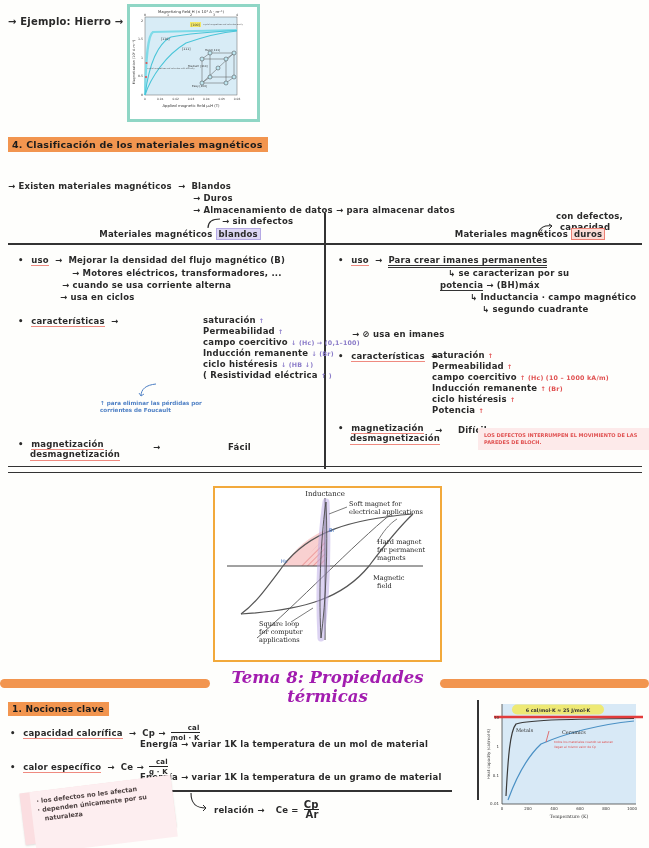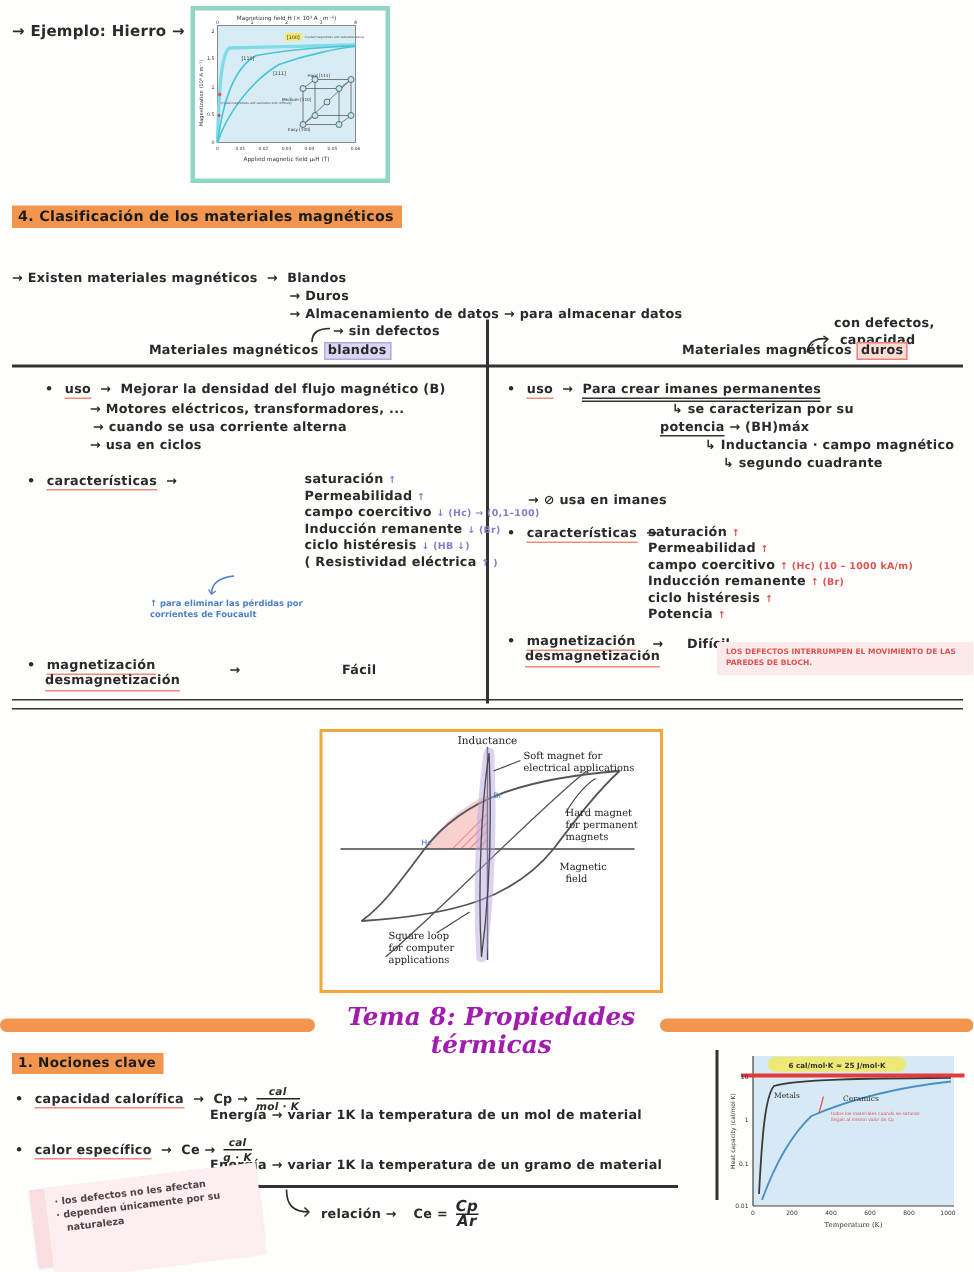--- a/index.html
+++ b/index.html
@@ -19,22 +19,22 @@
   .note-purple{color:#8b7cc9;font-size:6.3px;font-weight:700;}
   .note-red{color:#e05252;font-size:6.3px;font-weight:700;}
   .blue-note{color:#4d7fc4;font-size:5.6px;font-weight:700;line-height:7px;}
   .pinknote{background:#fdeaea;color:#e05252;font-size:5px;font-weight:700;line-height:7px;
             padding:4px 6px;}
   .vline{width:1.6px;background:#333;}
   .hline{height:2.2px;background:#333;}
   .title-serif{font-family:"DejaVu Serif",serif;font-style:italic;font-weight:700;
                font-size:16.5px;color:#a21caf;}
   .orangebar{height:9px;background:#f2954f;border-radius:5px;}
-  .frac{display:inline-block;text-align:center;vertical-align:middle;font-size:7px;
-        font-weight:700;line-height:8px;margin:0 2px;font-style:italic;}
+  .frac{display:inline-block;text-align:right;vertical-align:middle;font-size:7px;
+        font-weight:700;line-height:8px;margin:0 2px;}
   .frac .den{display:block;border-top:1.2px solid #222;padding-top:1px;}
   .sticky{background:#fbdee1;transform:rotate(-7deg);box-shadow:0 1px 2px rgba(0,0,0,.12);}
   .sticky-inner{background:#fdeef0;margin-left:10px;height:100%;padding:6px 6px 4px 6px;
                 font-size:6.4px;font-weight:700;color:#4f4343;line-height:9px;}
   svg text{font-family:"DejaVu Sans",sans-serif;}
   .serif-t{font-family:"DejaVu Serif",serif;}
 </style>
 </head>
 <body>
 
@@ -129,27 +129,27 @@
   <div class="abs hw" style="left:415px;top:228px;width:230px;text-align:center;">
     <span>Materiales magnéticos </span><span class="hl-red">duros</span>
   </div>
   <div class="abs hw" style="left:55px;top:228px;width:250px;text-align:center;">
     <span>Materiales magnéticos </span><span class="hl-lav">blandos</span>
   </div>
   <div class="abs hline" style="left:8px;top:243px;width:634px;"></div>
   <div class="abs vline" style="left:324px;top:213px;height:256px;"></div>
   <div class="abs" style="left:8px;top:466px;width:634px;height:5px;border-top:1.6px solid #333;border-bottom:1.6px solid #333;"></div>
 
-  <div class="abs hw" style="left:30px;top:254px;">
+  <div class="abs hw" style="left:18px;top:254px;">
     <span class="bullet">•</span>
     <span class="redline">uso</span>
     <span class="arrow">→</span>
     <span>Mejorar la densidad del flujo magnético (B)</span>
   </div>
-  <div class="abs hw" style="left:60px;top:267px;">→   Motores eléctricos, transformadores, ...</div>
+  <div class="abs hw" style="left:72px;top:267px;">→   Motores eléctricos, transformadores, ...</div>
   <div class="abs hw" style="left:62px;top:279px;">→   cuando se usa corriente alterna</div>
   <div class="abs hw" style="left:60px;top:291px;">→  usa en ciclos</div>
 
   <div class="abs hw" style="left:18px;top:315px;">
     <span class="bullet">•</span>
     <span class="redline">características</span>
     <span class="arrow">→</span>
   </div>
   <div class="abs" style="left:203px;top:315px;width:160px;">
     <div class="hw" style="height:11px;line-height:11px;"><span>saturación</span> <span class="note-purple">↑</span></div>

